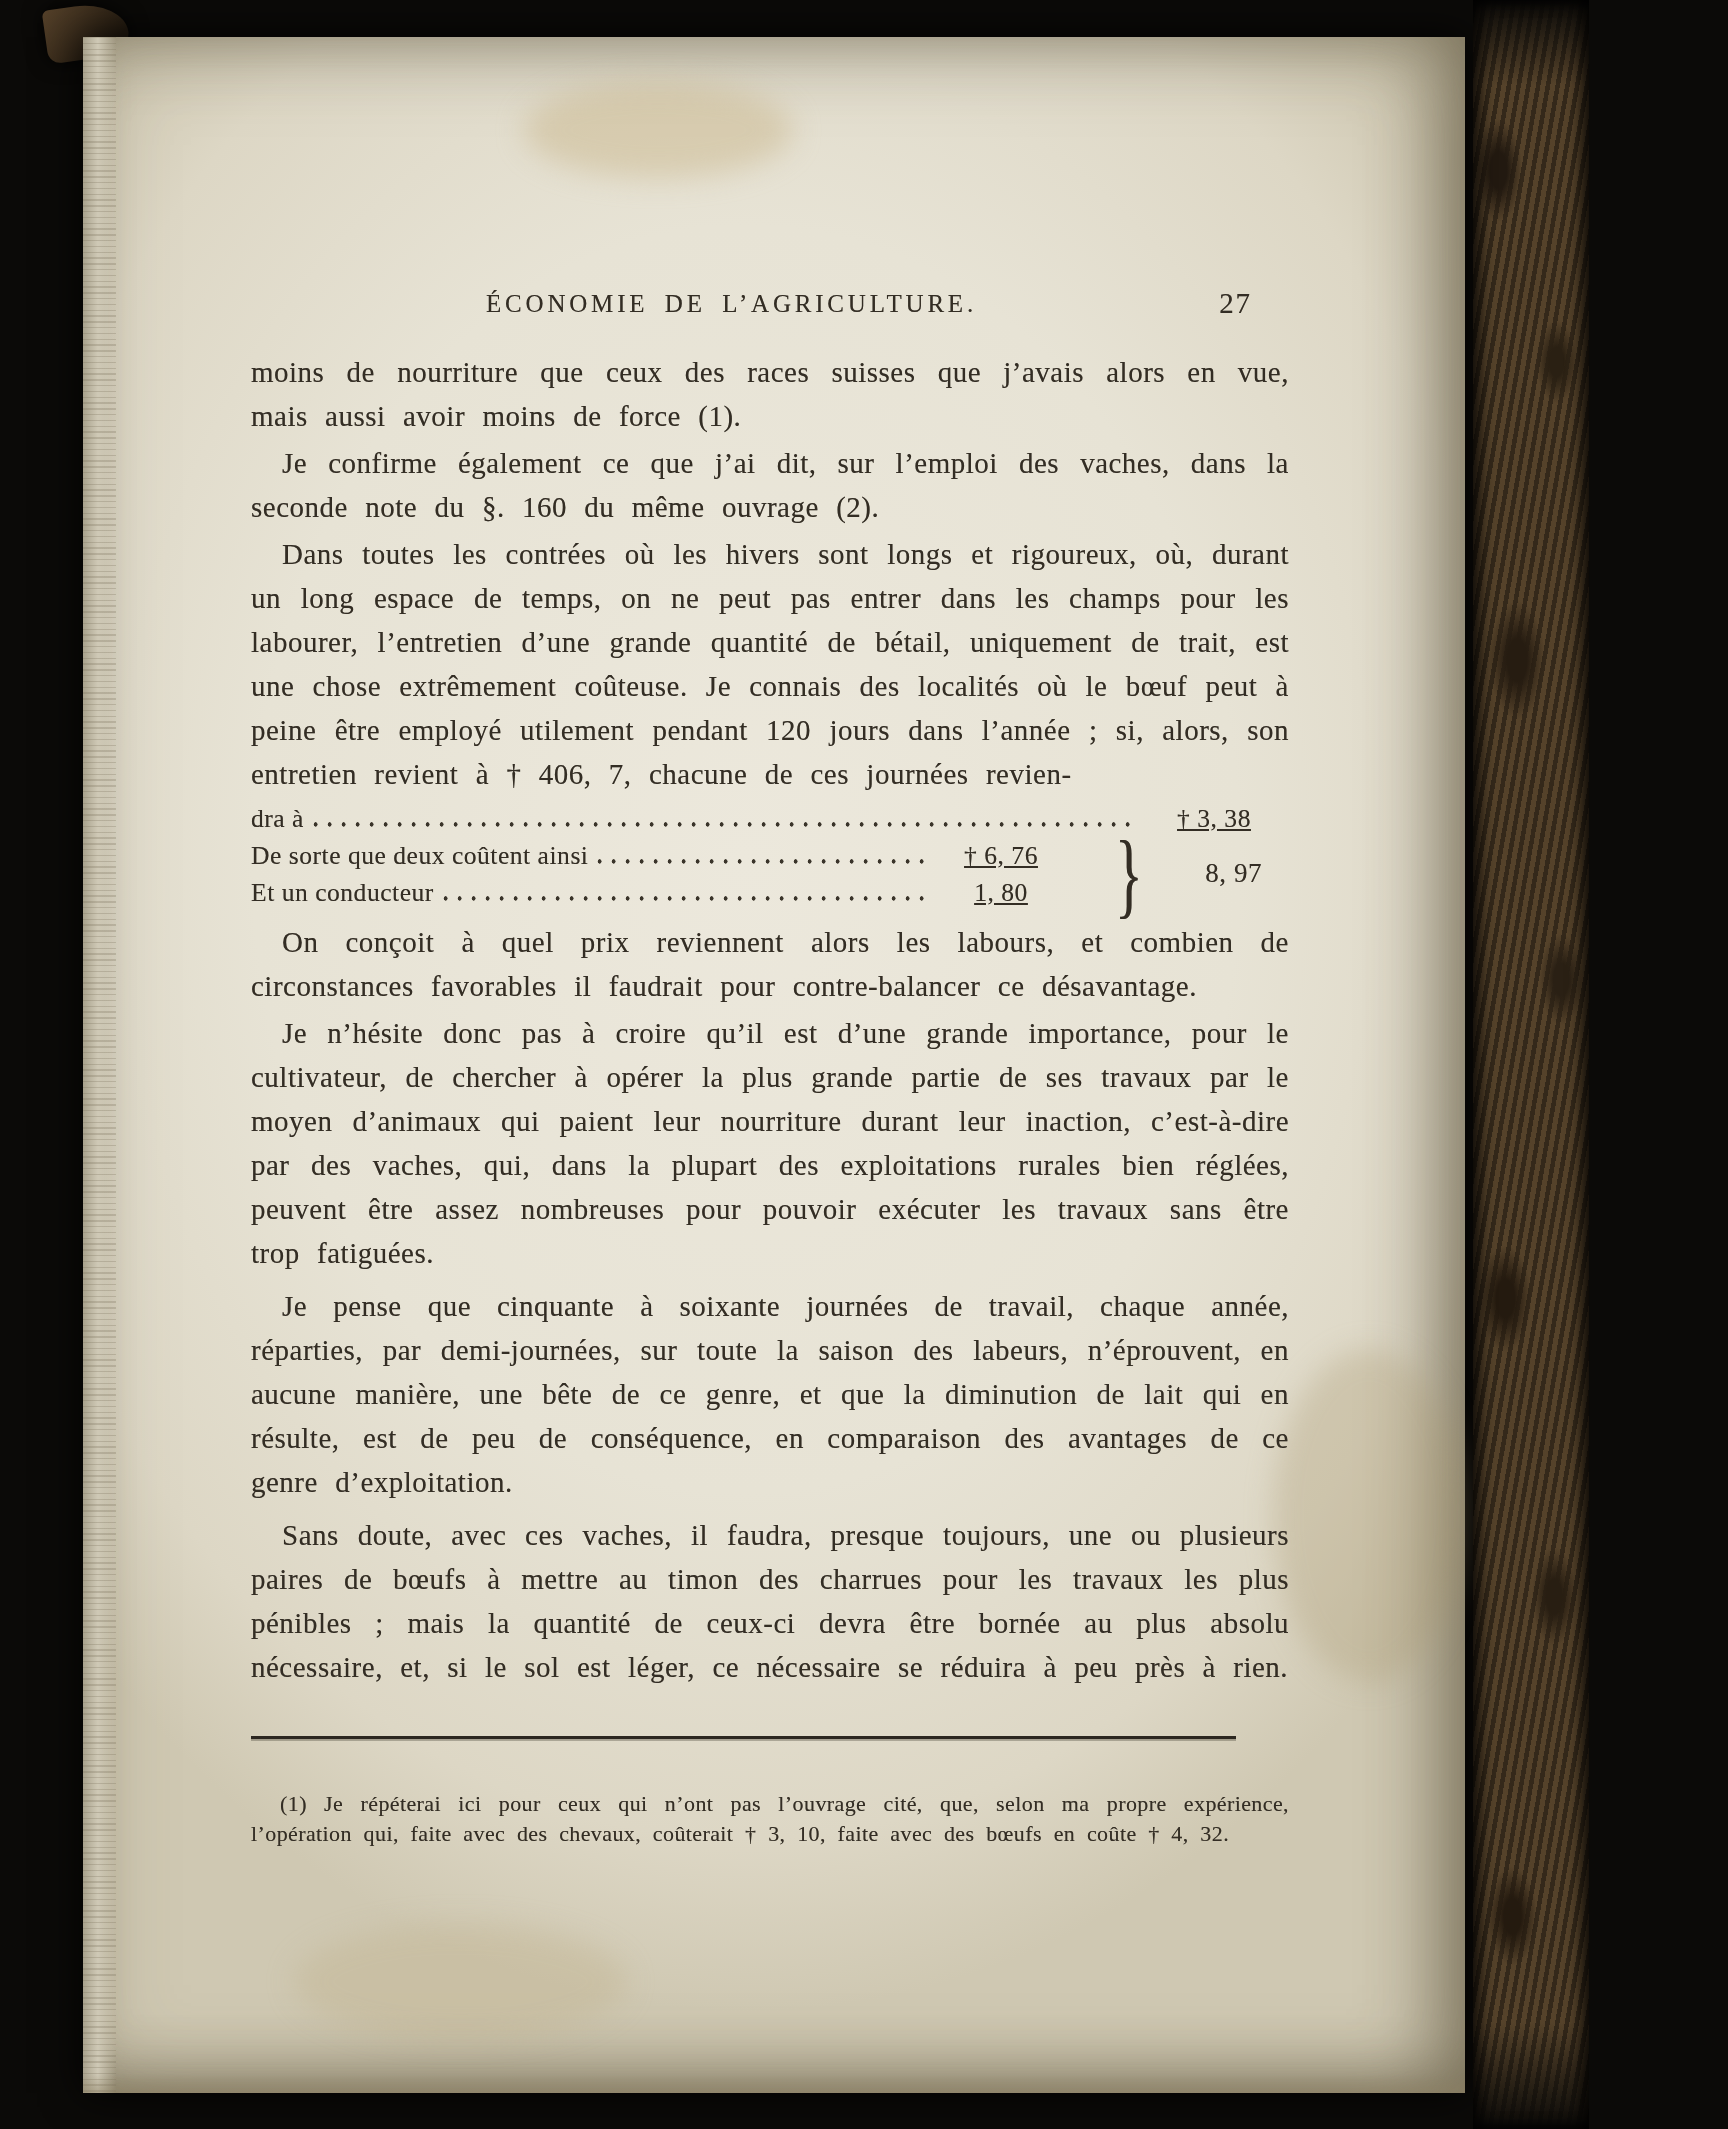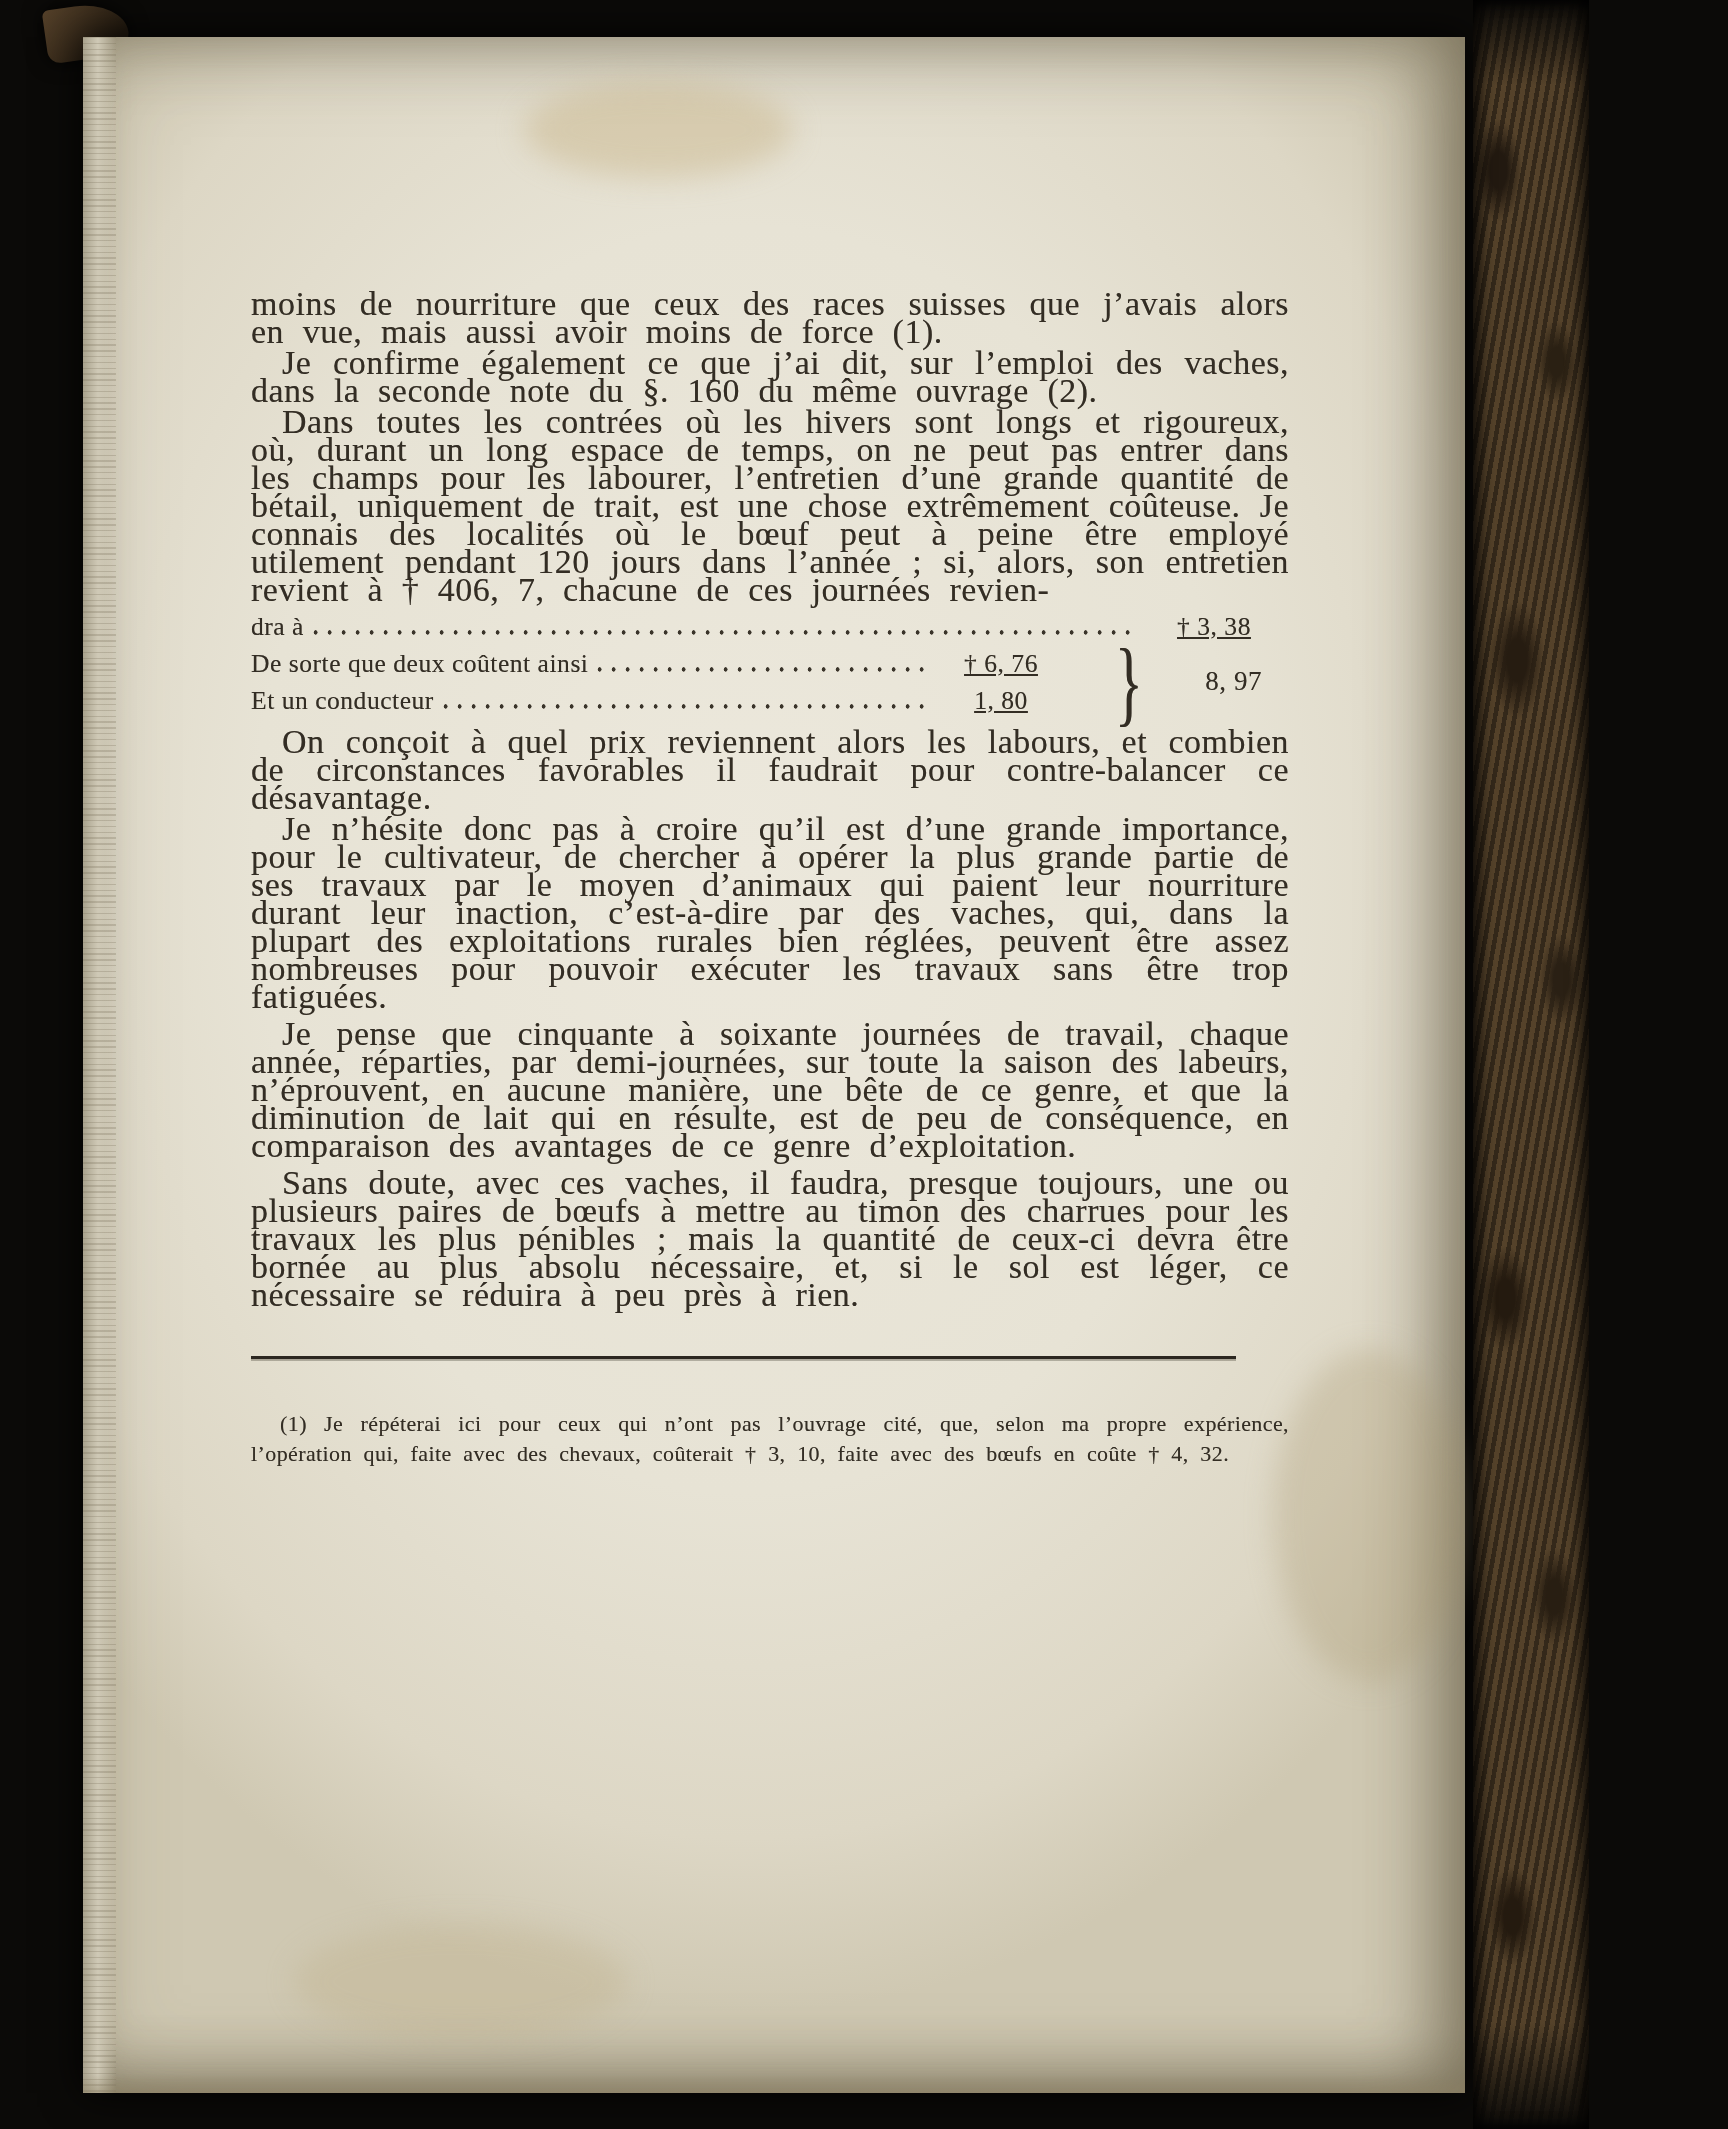--- a/index.html
+++ b/index.html
@@ -79,21 +79,21 @@
     font-size:25px; letter-spacing:3.8px; word-spacing:6.4px;
     padding-right:77px;
   }
   .page-number {
     position:absolute; right:37px; top:-2.6px;
     font-size:29px; letter-spacing:1.9px;
   }
 
   .body-par {
     margin:0 0 3.2px 0;
-    font-size:34px; line-height:28px;
+    font-size:29px; line-height:44px;
     text-align:justify;
     text-indent:31px;
     word-spacing:9.6px; letter-spacing:0.5px;
   }
   .body-par.no-indent { text-indent:0; }
   .body-par.sp { margin-top:9px; }
 
   .leader-line { display:flex; align-items:baseline; font-size:25.6px; line-height:37px; letter-spacing:0.5px; }
   .ll-label { white-space:nowrap; }
   .dots {
@@ -135,20 +135,24 @@
 
   <div class="corner-leather"></div>
 
   <div class="paper">
     <div class="stain stain-1"></div>
     <div class="stain stain-2"></div>
     <div class="stain stain-3"></div>
 
     <div class="content">
 
+      <div class="page-header">
+        <div class="running-title">ÉCONOMIE DE L’AGRICULTURE.</div>
+        <div class="page-number">27</div>
+      </div>
 
       <p class="body-par no-indent">moins de nourriture que ceux des races suisses que j’avais alors en vue, mais aussi avoir moins de force (1).</p>
 
       <p class="body-par">Je confirme également ce que j’ai dit, sur l’emploi des vaches, dans la seconde note du §. 160 du même ouvrage (2).</p>
 
       <p class="body-par">Dans toutes les contrées où les hivers sont longs et rigoureux, où, durant un long espace de temps, on ne peut pas entrer dans les champs pour les labourer, l’entretien d’une grande quantité de bétail, uniquement de trait, est une chose extrêmement coûteuse. Je connais des localités où le bœuf peut à peine être employé utilement pendant 120 jours dans l’année ; si, alors, son entretien revient à † 406, 7, chacune de ces journées revien-</p>
 
       <div class="leader-line">
         <span class="ll-label">dra à</span>
         <span class="dots"></span>

